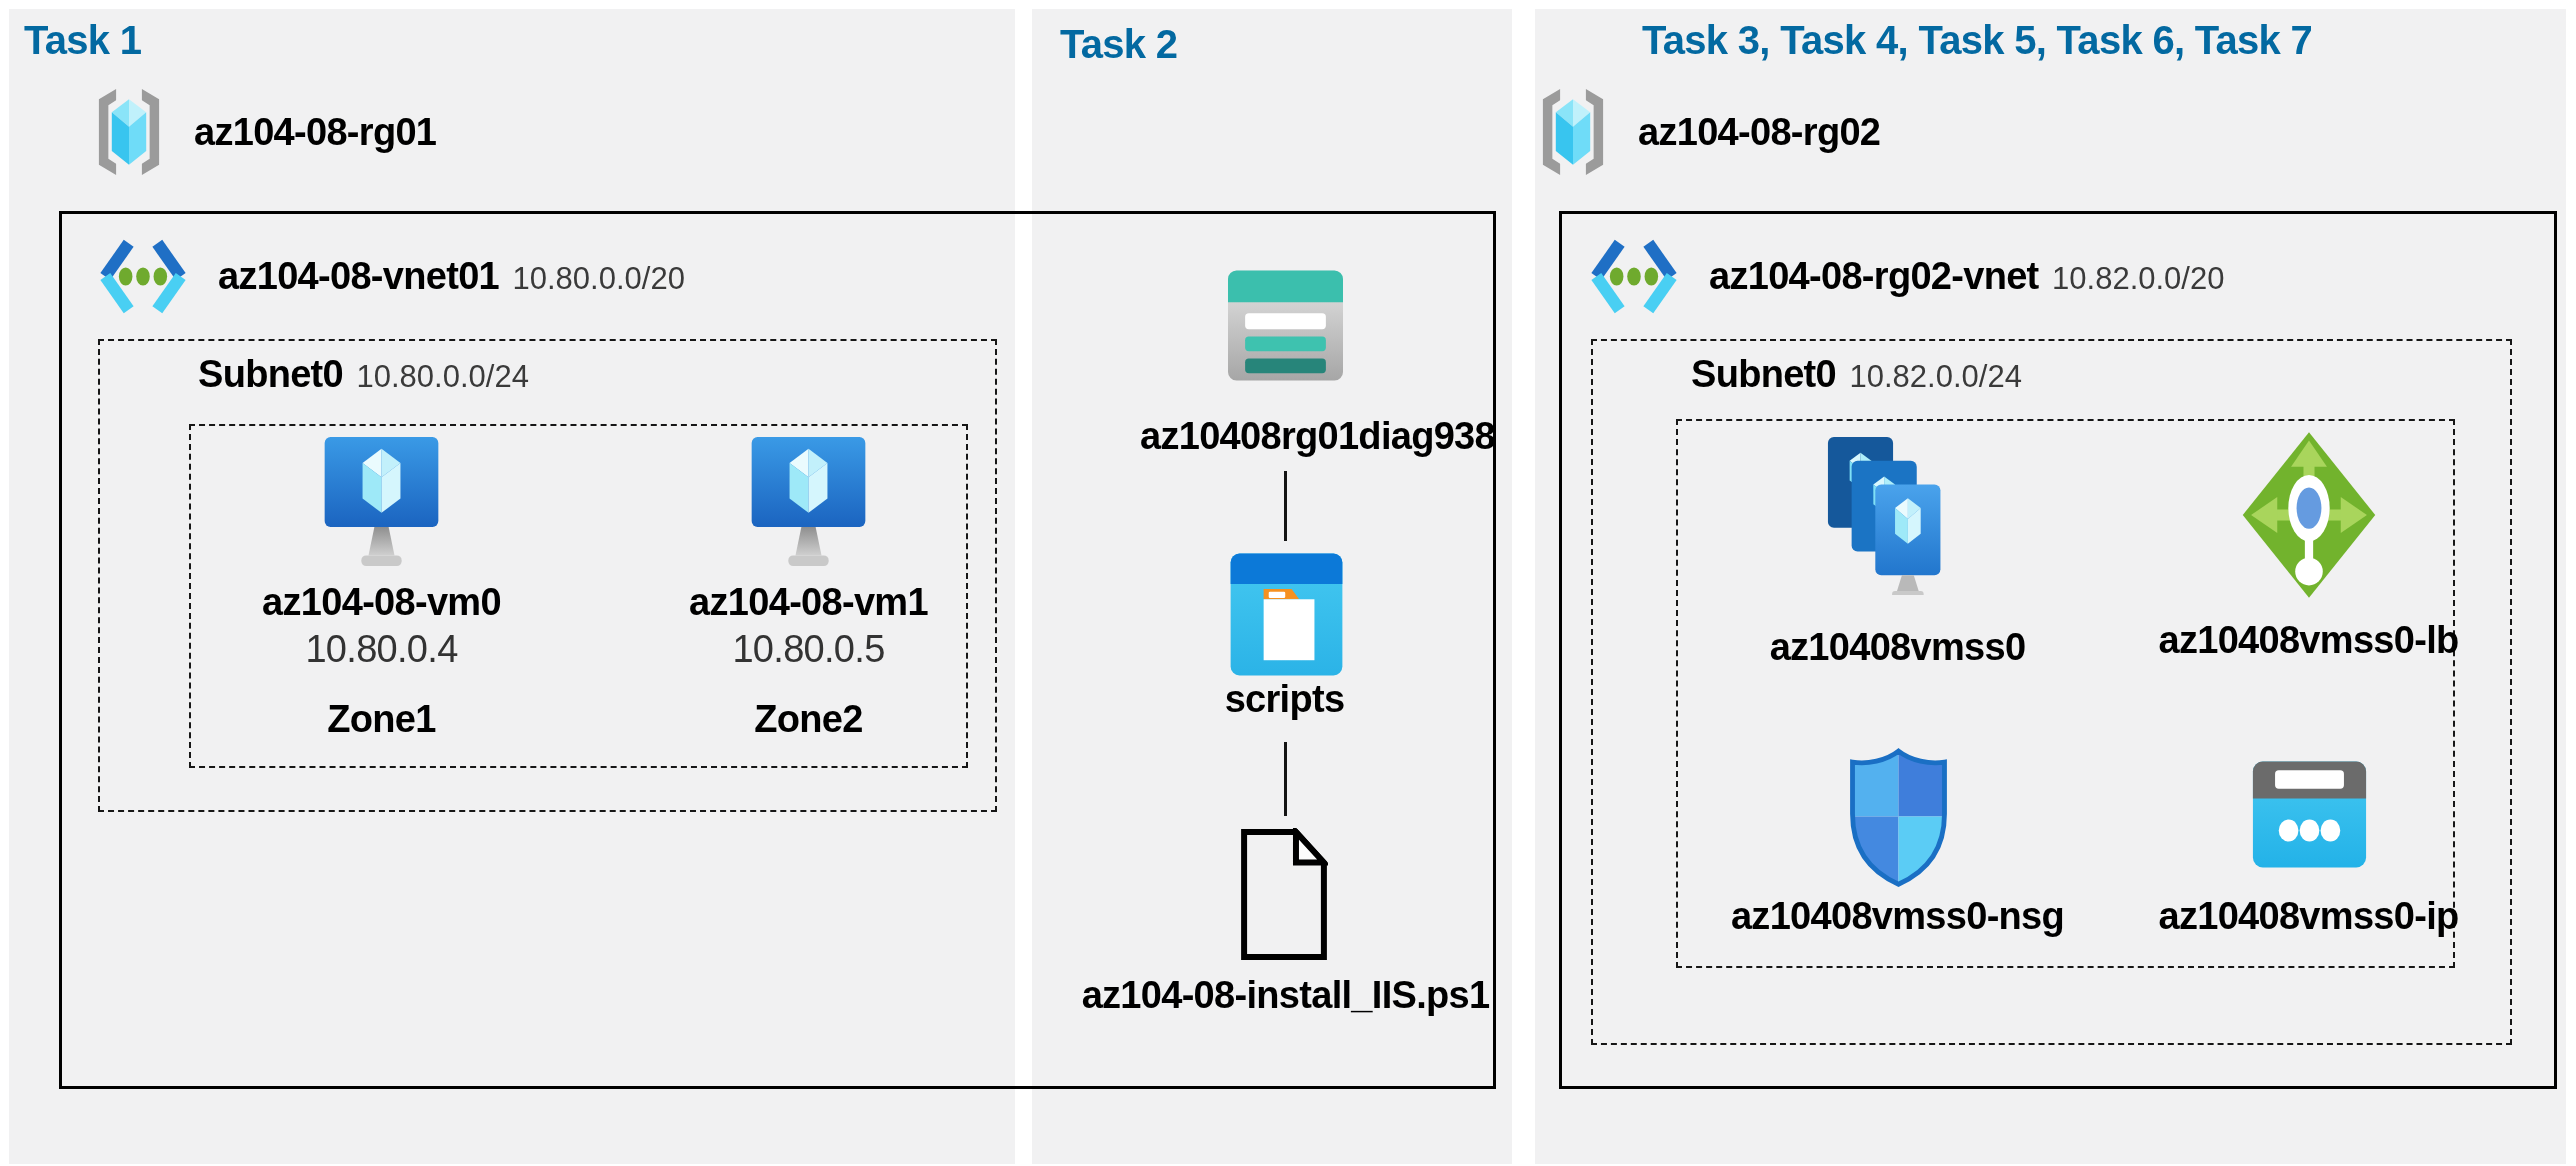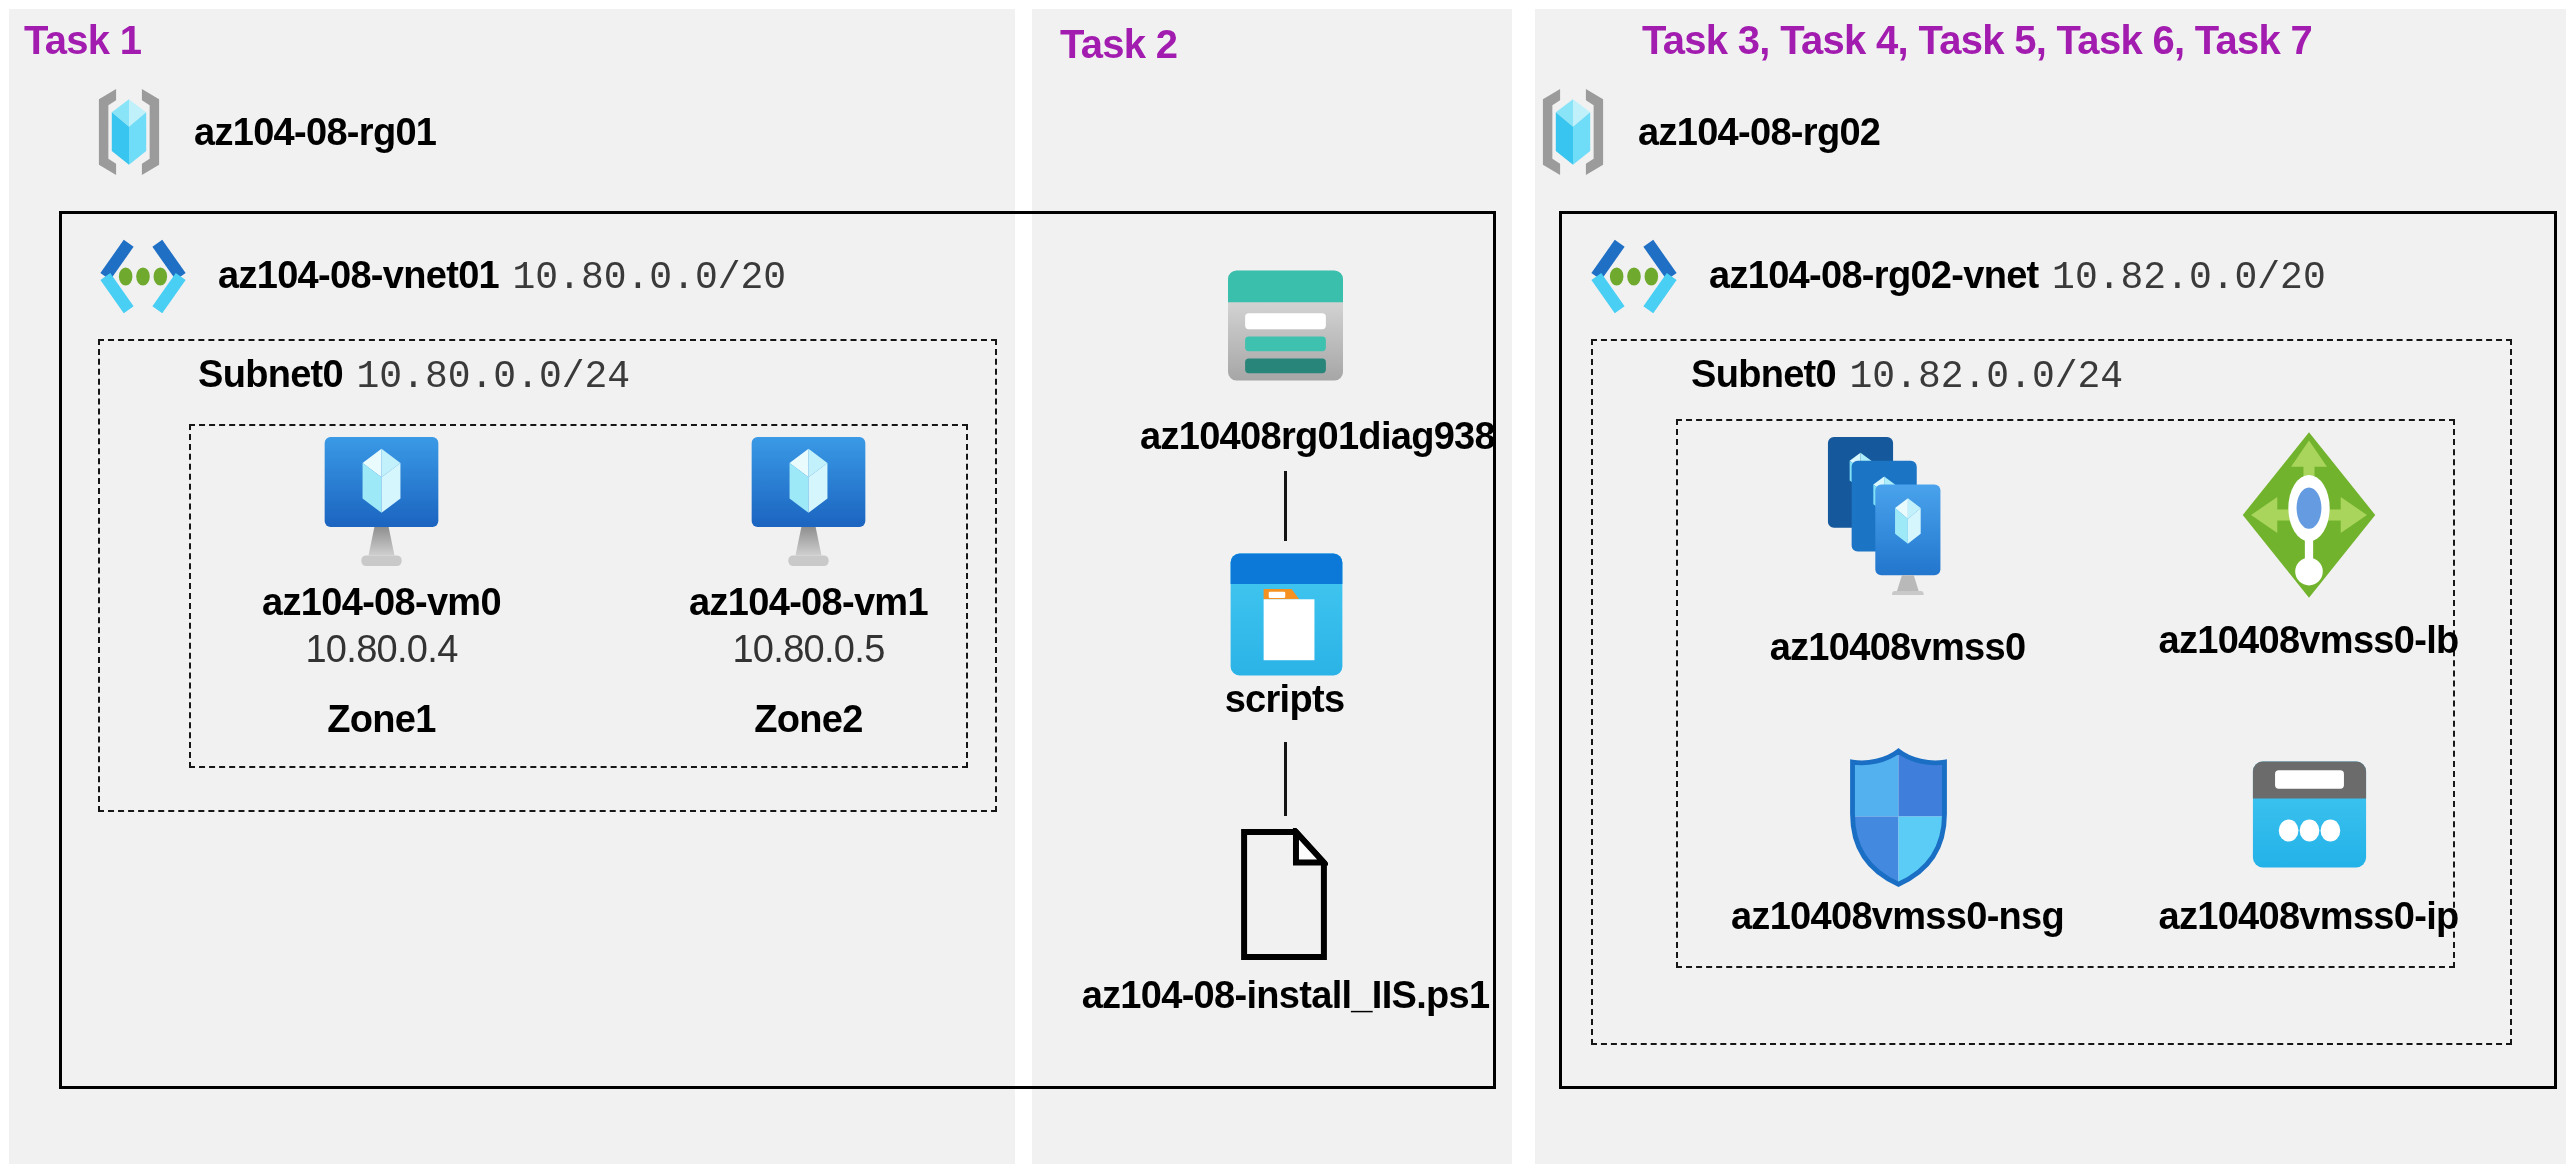--- a/index.html
+++ b/index.html
@@ -1,24 +1,24 @@
 <!DOCTYPE html>
 <html style="font-size:10.8px"><head>
 <meta charset="utf-8">
 <style>
   html,body{margin:0;padding:0;background:#ffffff;}
   .canvas{position:relative;width:2576px;height:1166px;background:#ffffff;overflow:hidden;
           font-family:"Liberation Sans","DejaVu Sans",sans-serif;}
   .panel{position:absolute;top:9.4px;height:1155px;background:#f1f1f2;}
-  .task-title{position:absolute;font-size:40px;font-weight:700;letter-spacing:-0.7px;color:#a21caf;white-space:nowrap;}
+  .task-title{position:absolute;font-size:40px;font-weight:700;letter-spacing:-0.7px;color:#0369a1;white-space:nowrap;}
   .solid-box{position:absolute;border:3.4px solid #000;}
   .dashed-box{position:absolute;border:2.7px dashed #161616;}
   .icon-row{position:absolute;display:flex;align-items:center;gap:26px;}
   .name{font-size:38px;font-weight:700;letter-spacing:-0.7px;color:#000;white-space:nowrap;}
-  .cidr{font-size:38px;font-weight:400;color:#3a3a3a;white-space:nowrap;margin-left:13.5px;font-family:Liberation Mono, monospace;}
+  .cidr{font-size:31px;font-weight:400;color:#3a3a3a;white-space:nowrap;margin-left:13.5px;}
   .caption{position:absolute;width:539px;text-align:center;font-size:38px;font-weight:700;letter-spacing:-0.7px;color:#000;white-space:nowrap;}
   .caption.regular{font-weight:400;color:#333;}
   .sub-label{position:absolute;white-space:nowrap;}
   .vline{position:absolute;width:2.7px;background:#141414;}
   svg{display:block;}
 </style>
 </head>
 <body>
 
 <div class="canvas">

